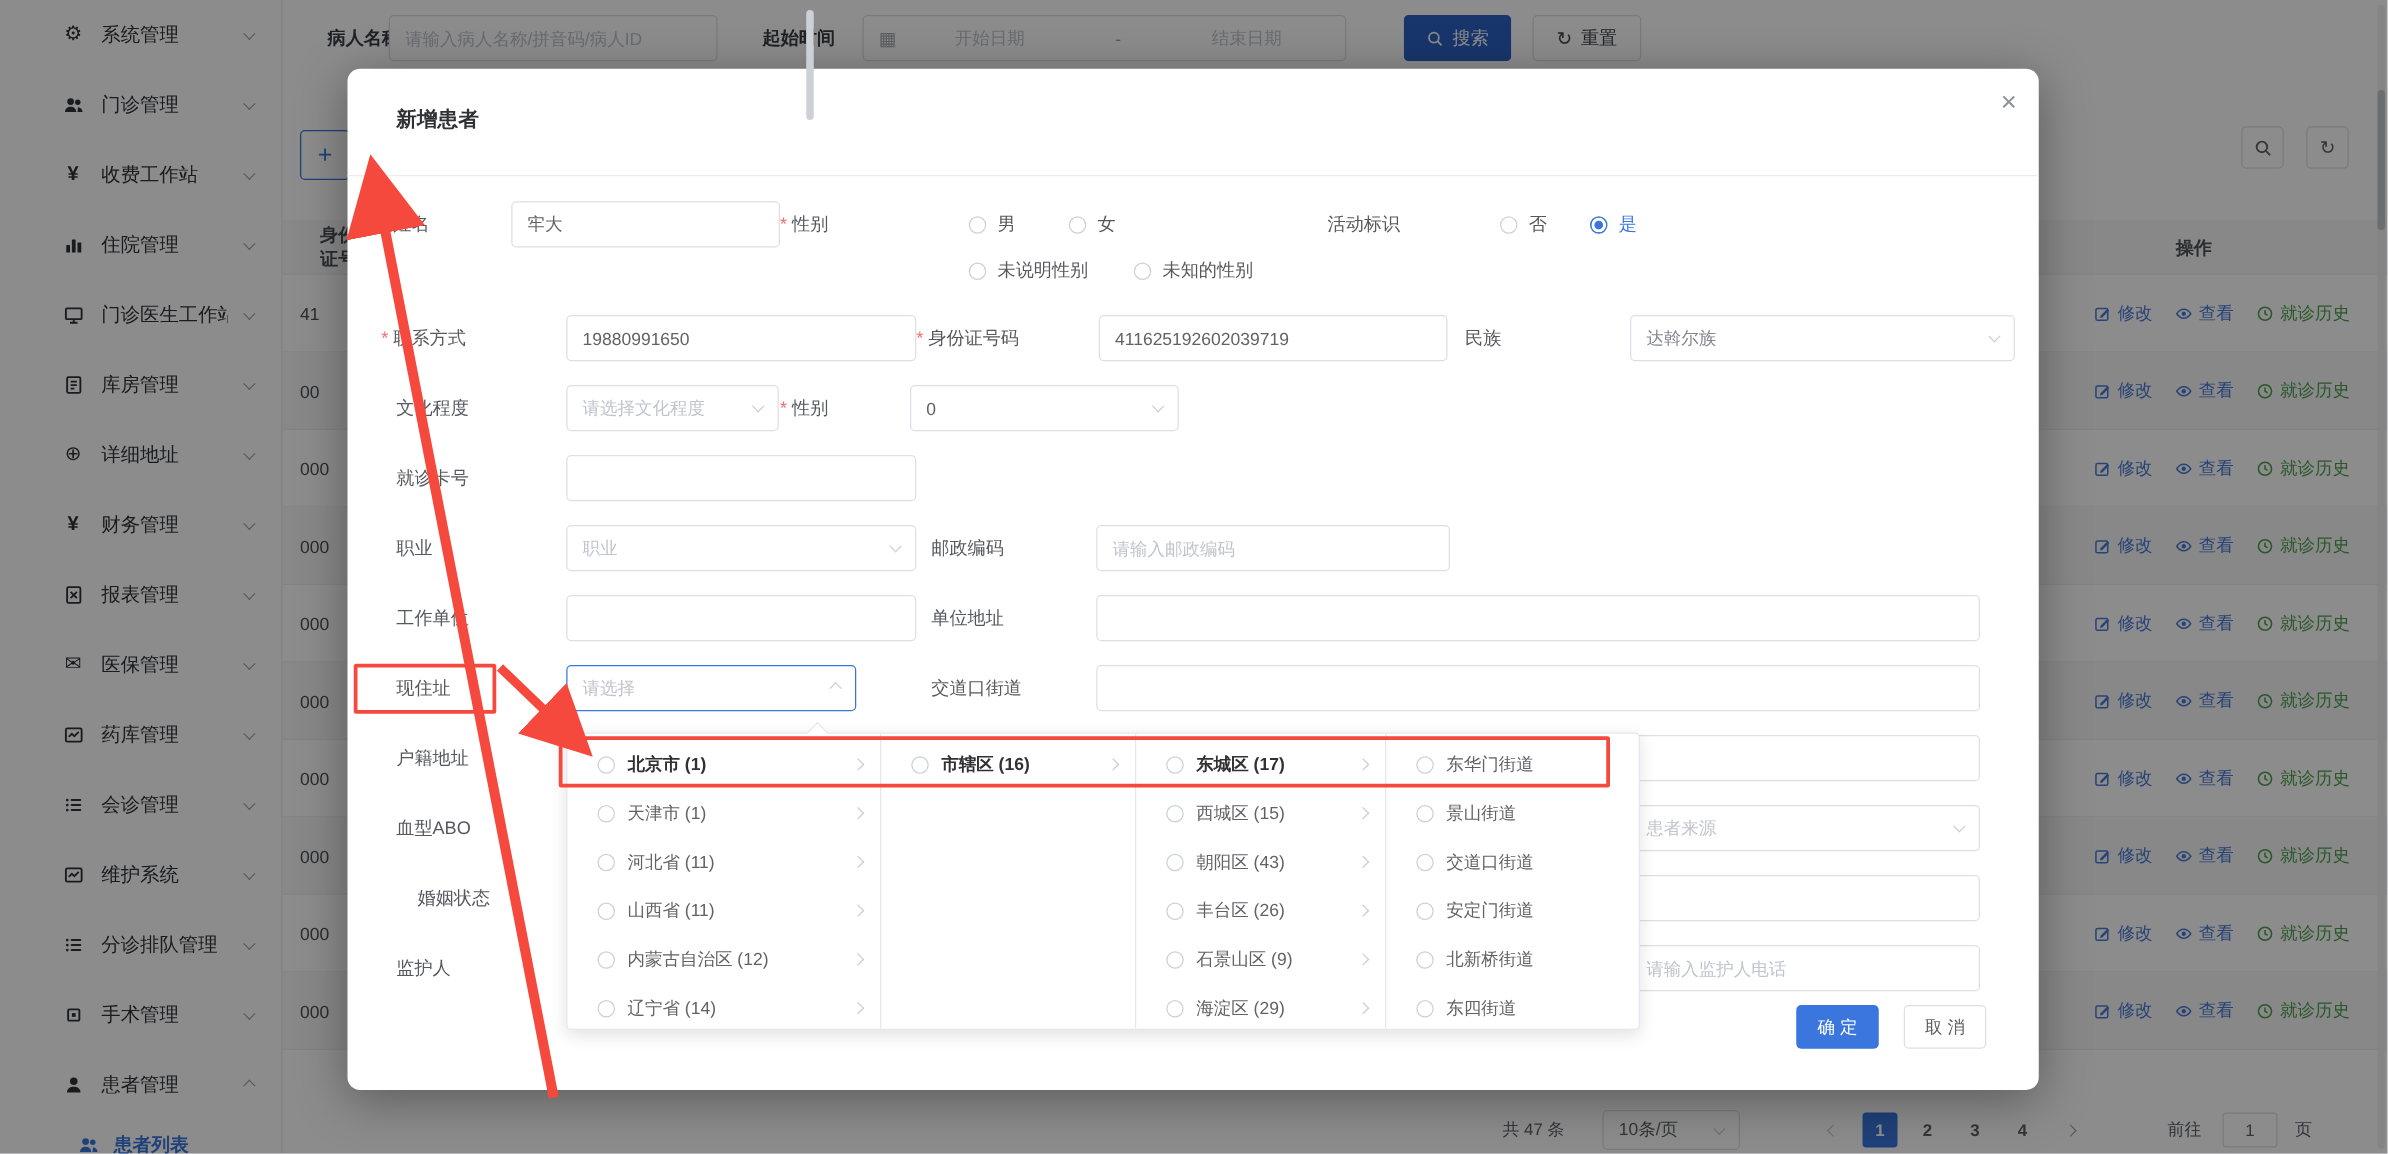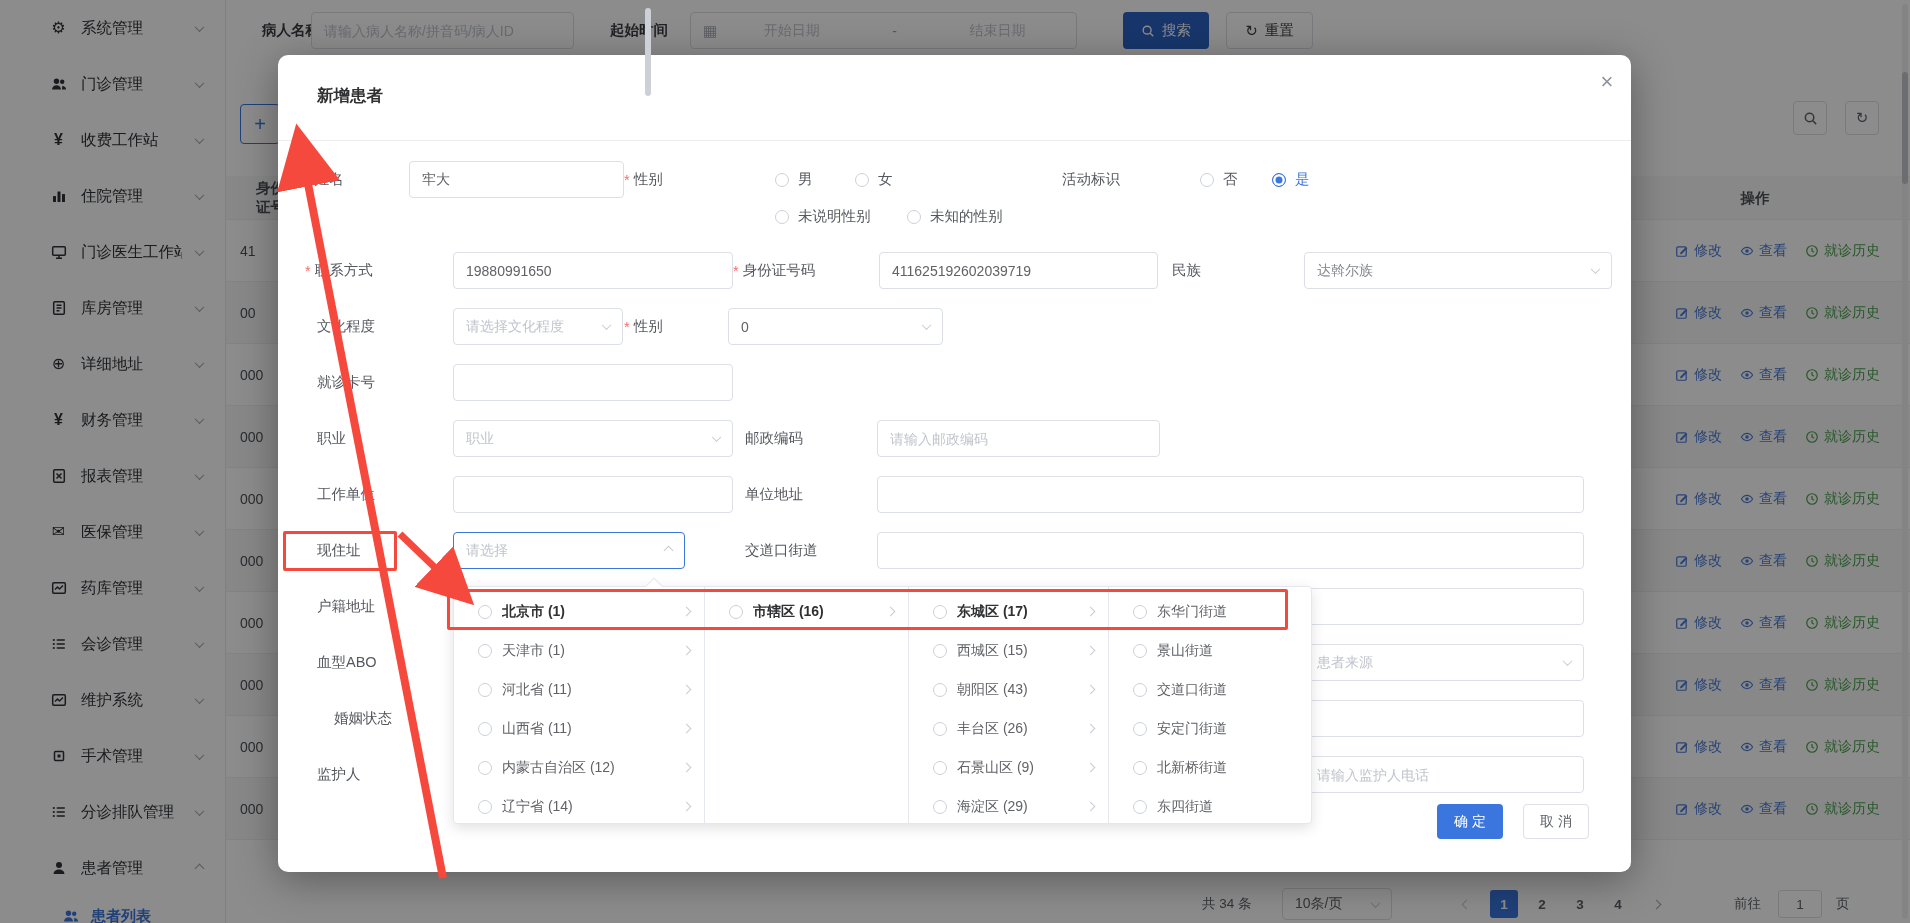--- a/index.html
+++ b/index.html
@@ -225,39 +225,39 @@
             <rect x="1.7" y="2.7" width="12.6" height="10.6" rx="1.2" fill="none" stroke="currentColor" stroke-width="1.5"></rect>
             <path d="M4 9.5L6.5 7l2 2L12 5.5" fill="none" stroke="currentColor" stroke-width="1.5"></path>
           </svg>
         </span>
         <span class="side-lbl">维护系统</span>
         <i class="chev down"></i>
       </div>
       <div class="side-item">
         <span class="ico">
           <svg viewBox="0 0 16 16" fill="currentColor">
-            <rect x="3.5" y="3.5" width="9" height="9" rx="1" fill="none" stroke="currentColor" stroke-width="1.5"></rect>
-            <rect x="6.5" y="6.5" width="3" height="3"></rect>
-          </svg>
-        </span>
-        <span class="side-lbl">手术管理</span>
-        <i class="chev down"></i>
-      </div>
-      <div class="side-item">
-        <span class="ico">
-          <svg viewBox="0 0 16 16" fill="currentColor">
             <circle cx="2.8" cy="4" r="1.1"></circle>
             <circle cx="2.8" cy="8" r="1.1"></circle>
             <circle cx="2.8" cy="12" r="1.1"></circle>
             <rect x="5.5" y="3.2" width="8.5" height="1.6" rx=".8"></rect>
             <rect x="5.5" y="7.2" width="8.5" height="1.6" rx=".8"></rect>
             <rect x="5.5" y="11.2" width="8.5" height="1.6" rx=".8"></rect>
           </svg>
         </span>
         <span class="side-lbl">分诊排队管理</span>
+        <i class="chev down"></i>
+      </div>
+      <div class="side-item">
+        <span class="ico">
+          <svg viewBox="0 0 16 16" fill="currentColor">
+            <rect x="3.5" y="3.5" width="9" height="9" rx="1" fill="none" stroke="currentColor" stroke-width="1.5"></rect>
+            <rect x="6.5" y="6.5" width="3" height="3"></rect>
+          </svg>
+        </span>
+        <span class="side-lbl">手术管理</span>
         <i class="chev down"></i>
       </div>
       <div class="side-item">
         <span class="ico">
           <svg viewBox="0 0 16 16" fill="currentColor">
             <circle cx="8" cy="5" r="3"></circle>
             <path d="M2.6 14c0-3 2.4-4.6 5.4-4.6s5.4 1.6 5.4 4.6z"></path>
           </svg>
         </span>
         <span class="side-lbl">患者管理</span>
@@ -631,21 +631,21 @@
         <path d="M10.5 10.5L14 14" stroke="currentColor" stroke-width="1.6"></path>
       </svg>
   </div>
   <div class="tool-sq" style="left:1845px;top:101px">
     <span style="font-size:15px">↻</span>
   </div>
 
   <div id="pg-track"></div>
   <div id="pg-thumb"></div>
 
-  <span class="pgn-txt" style="left:1202px">共 34 条</span>
+  <span class="pgn-txt" style="left:1202px">共 47 条</span>
   <div class="ctl sel" id="pgn-size">
     <span class="val">10条/页</span>
     <i class="chev down lite"></i>
   </div>
   <div id="pager">
     <span class="pg-chev">
         <i class="chev left lite"></i>
       </span>
     <span id="pg-nums" style="display:flex;gap:10px">
         <span class="pg-num active">1</span>

